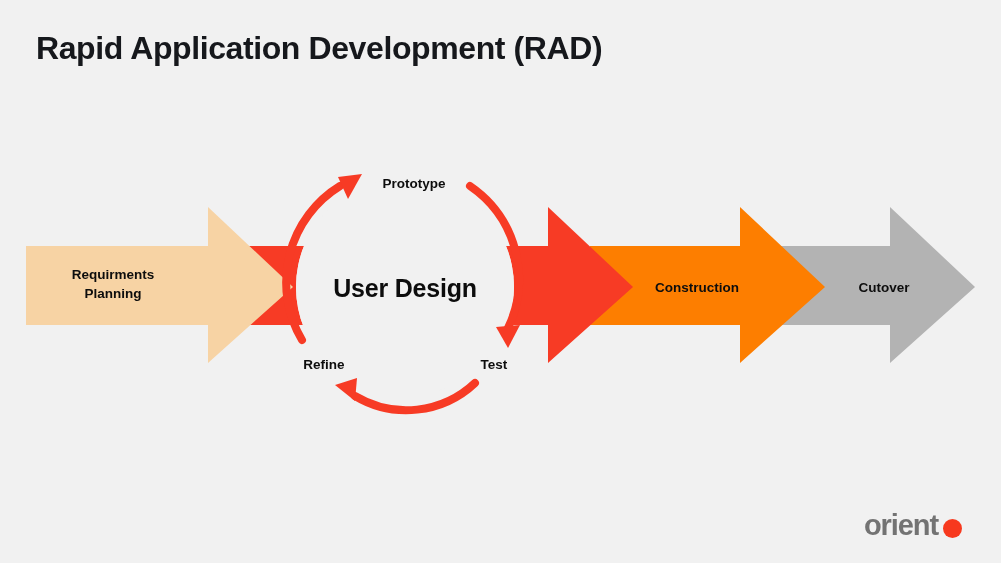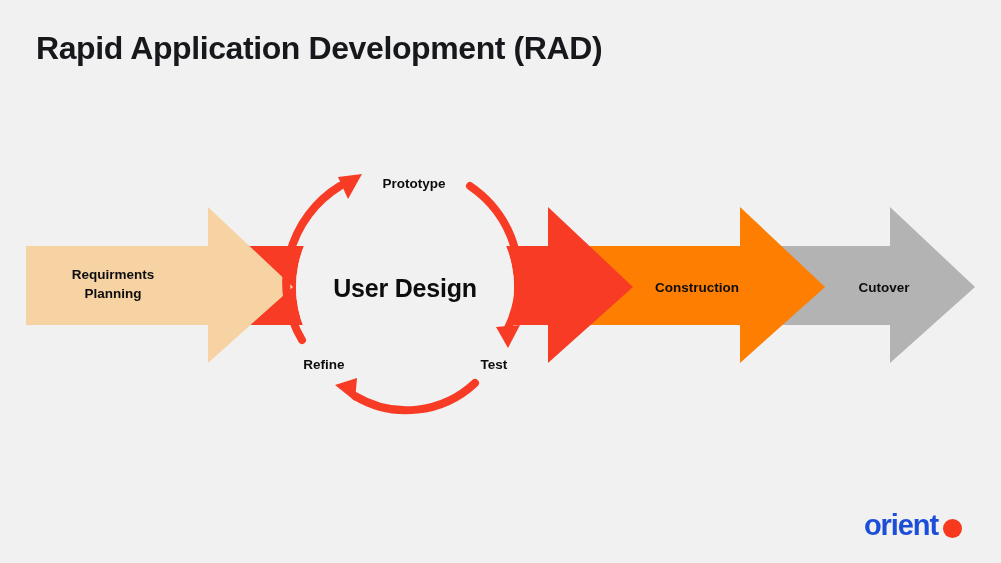--- a/index.html
+++ b/index.html
@@ -126,17 +126,17 @@
 
     <text class="svg-label cycle-label" x="494" y="369" text-anchor="middle">Test</text>
 
     <text class="svg-label cycle-label" x="324" y="369" text-anchor="middle">Refine</text>
 
     <text class="svg-label center-label" x="405" y="297" text-anchor="middle">User Design</text>
 
   </svg>
 
   <div id="logo">
-    <span id="logo-word" style="color: #1d4ed8;">orient</span>
+    <span id="logo-word" style="color: #737373;">orient</span>
     <span id="logo-dot" style="background: rgb(247, 57, 30);"></span>
   </div>
 
 </div>
 
 </body></html>

